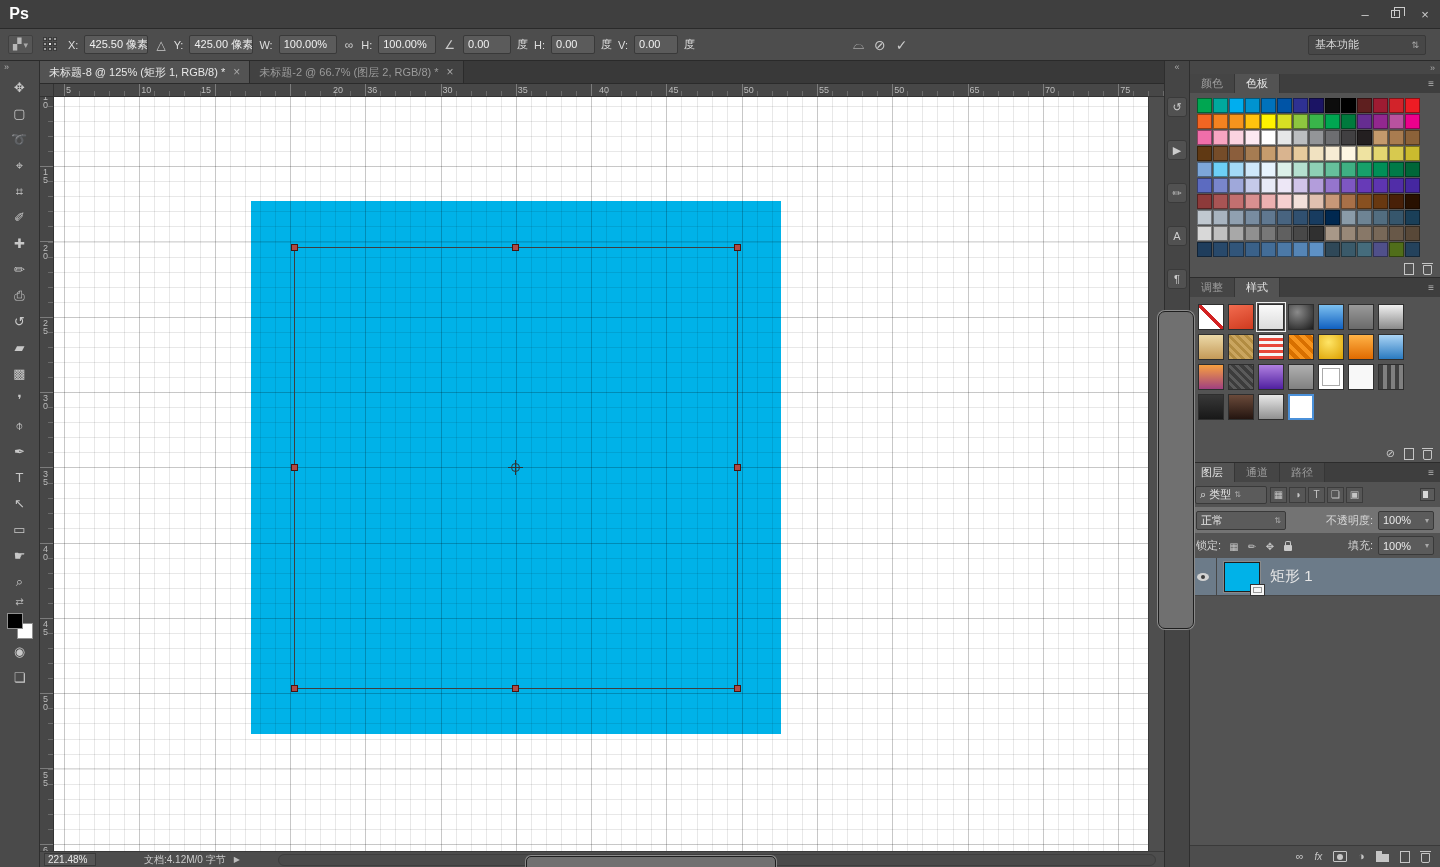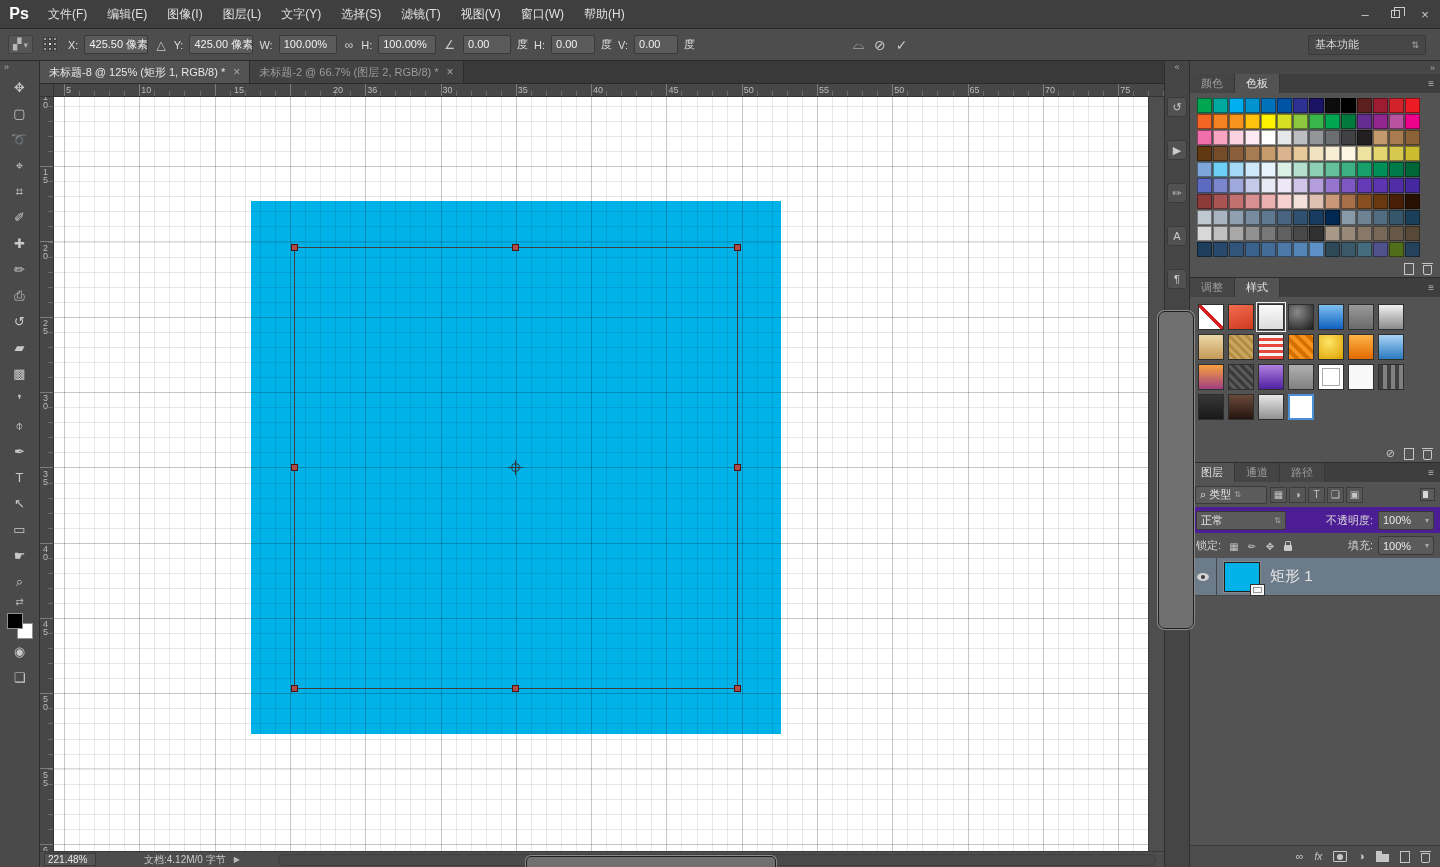--- a/index.html
+++ b/index.html
@@ -126,21 +126,21 @@
   .style-cell.selected { outline:1px solid #eeeeee; outline-offset:1px; }
   .style-cell.outline { box-shadow:inset 0 0 0 3px #ffffff, inset 0 0 0 4px #aaaaaa; }
   .style-cell.blueb { border:2px solid #4a90d9; }
 
   .layers-panel { flex:1; min-height:0; }
   .layers-filter-row { height:25px; display:flex; align-items:center; gap:3px; padding:0 5px; background:#535353; }
   .filter-select { width:72px; height:18px; background:#5b5b5b; border:1px solid #393939; border-radius:2px; display:flex; align-items:center; gap:3px; padding:0 4px; font-size:11px; color:#e4e4e4; }
   .filter-ic { width:17px; height:16px; background:#565656; border:1px solid #3c3c3c; color:#c6c6c6; font-size:10px; line-height:14px; text-align:center; }
   .filter-toggle { margin-left:auto; width:15px; height:13px; background:#5b5b5b; border:1px solid #393939; position:relative; }
   .filter-toggle::after { content:""; position:absolute; left:2px; top:2px; width:5px; height:7px; background:#d8d8d8; }
-  .blend-row { height:26px; display:flex; align-items:center; gap:5px; padding:0 6px; background:#4c1d95; }
+  .blend-row { height:26px; display:flex; align-items:center; gap:5px; padding:0 6px; background:#737373; }
   .select { background:#5b5b5b; border:1px solid #393939; border-radius:2px; height:19px; display:flex; align-items:center; justify-content:space-between; padding:0 4px; font-size:11px; color:#e8e8e8; }
   .sel-blend { width:90px; }
   .sel-small { width:56px; }
   .caret { font-size:8px; color:#a8a8a8; }
   .p-label { font-size:11px; color:#d6d6d6; }
   .lock-row { height:25px; display:flex; align-items:center; gap:5px; padding:0 6px; background:#535353; }
   .lock-ic { width:16px; height:16px; color:#c6c6c6; font-size:10px; line-height:15px; text-align:center; border:1px solid transparent; }
   .i-lock { display:inline-block; width:8px; height:6px; background:#c9c9c9; position:relative; border-radius:1px; margin-top:6px; }
   .i-lock::before { content:""; position:absolute; top:-4px; left:1px; width:4px; height:4px; border:1px solid #c9c9c9; border-bottom:none; border-radius:2px 2px 0 0; }
   .layer-row { height:38px; display:flex; align-items:center; border-bottom:1px solid #464646; background:#535353; padding-right:8px; }
@@ -163,32 +163,20 @@
   .i-folder::before { content:""; position:absolute; top:-3px; left:0; width:6px; height:3px; background:#c6c6c6; }
   .i-page { width:10px; height:12px; border:1px solid #c6c6c6; background:transparent; }
   .i-trash { width:9px; height:10px; border:1px solid #c6c6c6; border-radius:0 0 2px 2px; position:relative; margin-top:2px; }
   .i-trash::before { content:""; position:absolute; top:-3px; left:-2px; width:11px; height:1px; background:#c6c6c6; }
 </style>
 </head>
 <body>
 
 <div class="menubar">
   <div class="ps-logo">Ps</div>
-  <div style="display:flex">
-      <div class="menu-item">文件(F)</div>
-      <div class="menu-item">编辑(E)</div>
-      <div class="menu-item">图像(I)</div>
-      <div class="menu-item">图层(L)</div>
-      <div class="menu-item">文字(Y)</div>
-      <div class="menu-item">选择(S)</div>
-      <div class="menu-item">滤镜(T)</div>
-      <div class="menu-item">视图(V)</div>
-      <div class="menu-item">窗口(W)</div>
-      <div class="menu-item">帮助(H)</div>
-    </div>
   <div class="win-controls">
     <div class="win-btn">
         <span>–</span>
       </div>
     <div class="win-btn">
         <span class="i-restore"></span>
       </div>
     <div class="win-btn">
         <span>×</span>
       </div>
@@ -285,26 +273,26 @@
         <span class="tab-close">×</span>
       </div>
     </div>
 
     <div class="canvas-zone">
       <div class="hrule-row">
         <div class="ruler-corner"></div>
         <div class="hruler">
             <span class="num" style="left: 12px;">5</span>
             <span class="num" style="left: 87.3px;">10</span>
-            <span class="num" style="left: 180px;">15</span>
+            <span class="num" style="left: 147px;">15</span>
             <span class="num" style="left: 237.9px; padding-left: 41px;">20</span>
             <span class="num" style="left: 313.2px;">36</span>
             <span class="num" style="left: 388.5px;">30</span>
             <span class="num" style="left: 463.8px;">35</span>
-            <span class="num" style="left: 539.1px;">40</span>
+            <span class="num" style="left: 539.1px; padding-left: 6px;">40</span>
             <span class="num" style="left: 614.4px;">45</span>
             <span class="num" style="left: 689.7px;">50</span>
             <span class="num" style="left: 765px;">55</span>
             <span class="num" style="left: 840.3px;">50</span>
             <span class="num" style="left: 915.6px;">65</span>
             <span class="num" style="left: 990.9px;">70</span>
             <span class="num" style="left: 1066.2px;">75</span>
           </div>
       </div>
       <div class="canvas-row">

